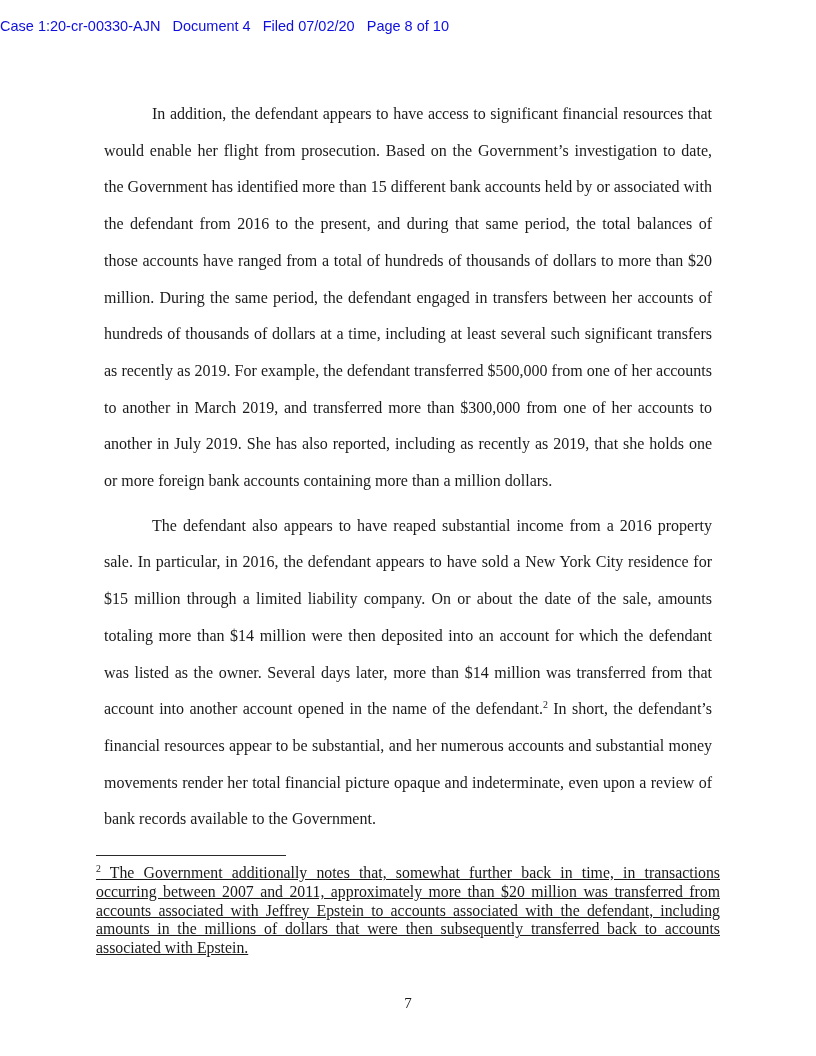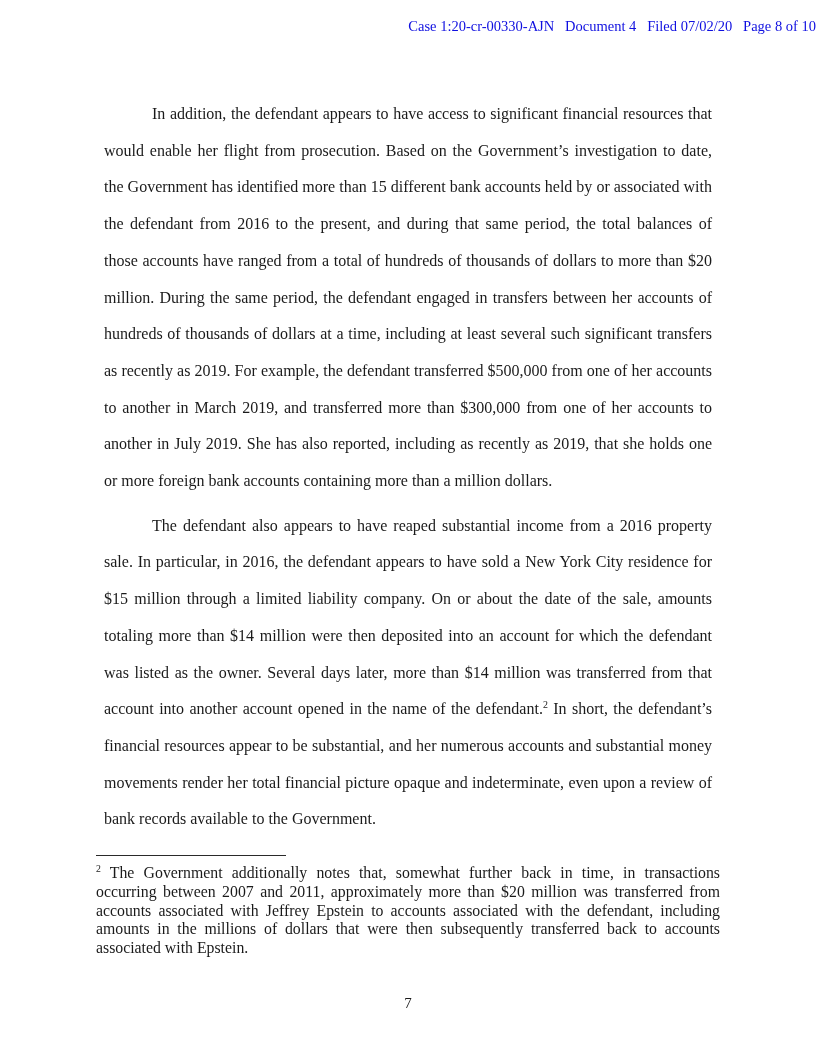--- a/index.html
+++ b/index.html
@@ -14,22 +14,22 @@
     background: #ffffff;
     font-family: "Liberation Serif", serif;
     color: #1a1a1a;
     overflow: hidden;
   }
   .stamp {
     position: absolute;
     top: 18px;
     left: 0;
     right: 0;
-    text-align: right;
-    font-family: Liberation Serif, serif;
+    text-align: left;
+    font-family: Liberation Sans, sans-serif;
     font-size: 14.5px;
     color: #0f0fe0;
     white-space: pre;
   }
   .content {
     position: absolute;
     top: 88px;
     left: 96px;
     width: 624px;
     font-size: 16px;
@@ -46,20 +46,21 @@
     line-height: 0;
   }
   .footnote-block {
     position: absolute;
     left: 96px;
     top: 855px;
     width: 624px;
     font-size: 15.8px;
     line-height: 18.8px;
     text-align: justify;
+    text-decoration: underline;
   }
   .fn-rule {
     width: 190px;
     height: 0;
     border-top: 1.2px solid #2a2a2a;
     margin-bottom: 8px;
   }
   .fn-text {
     margin: 0;
   }

